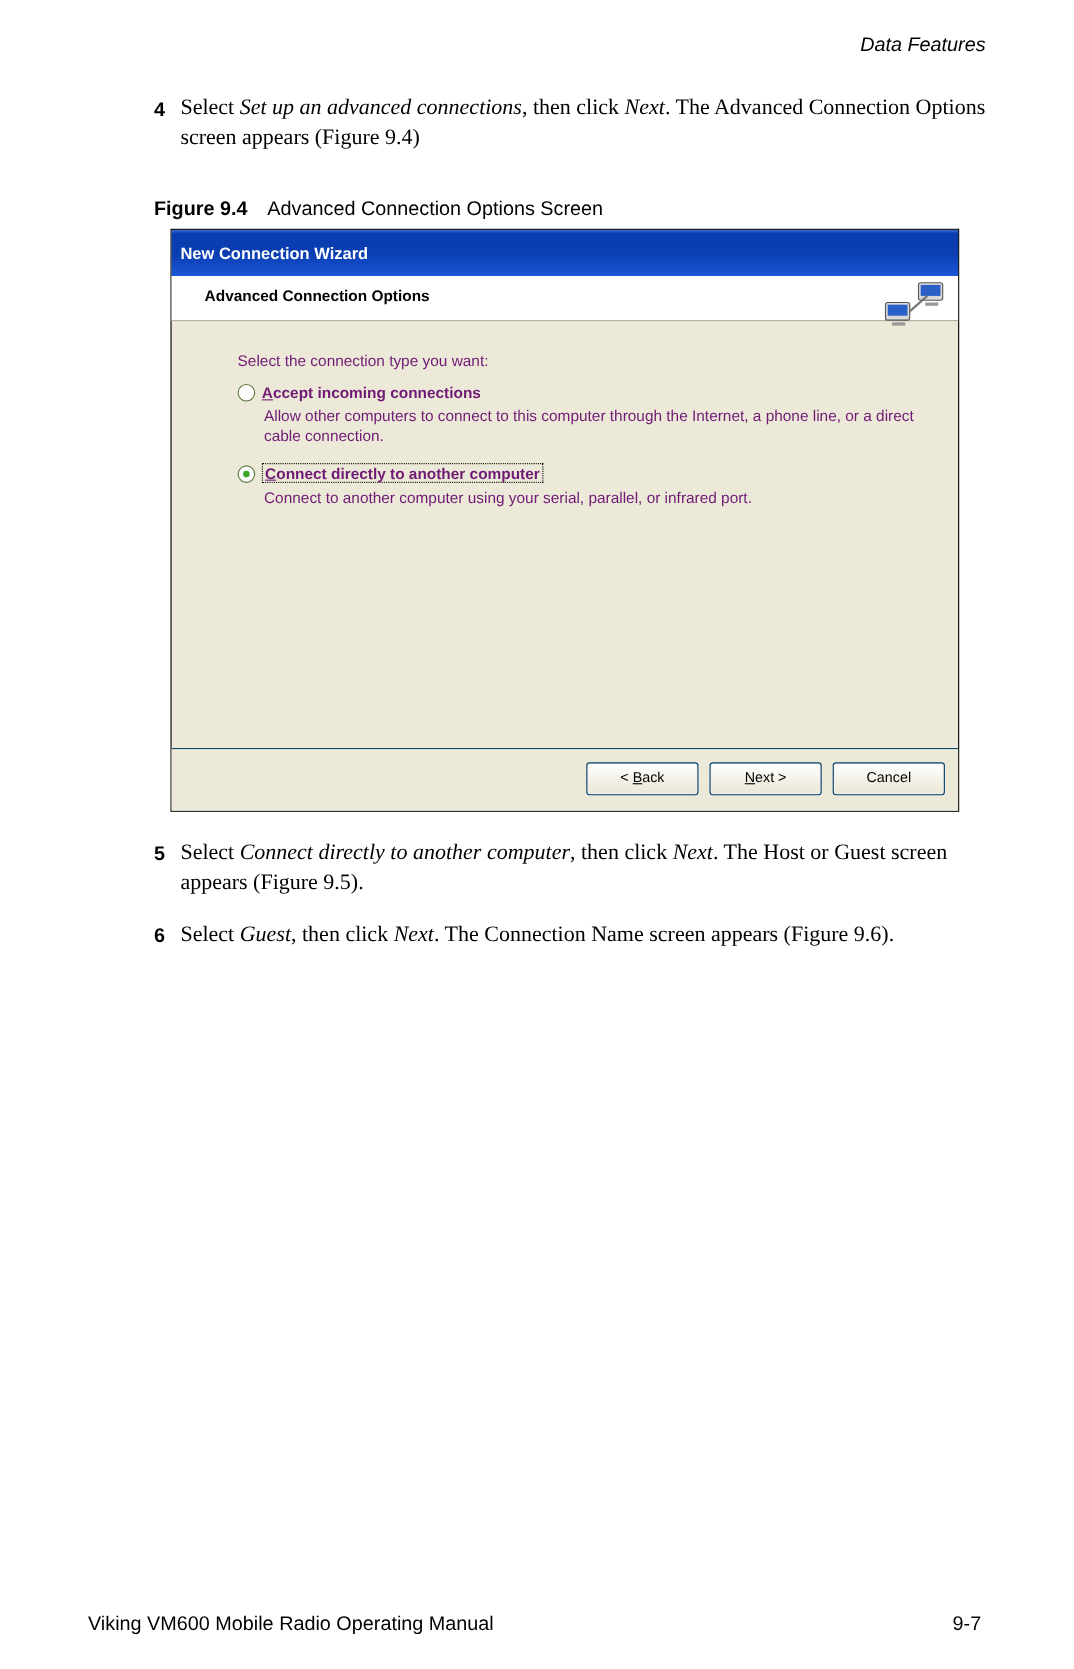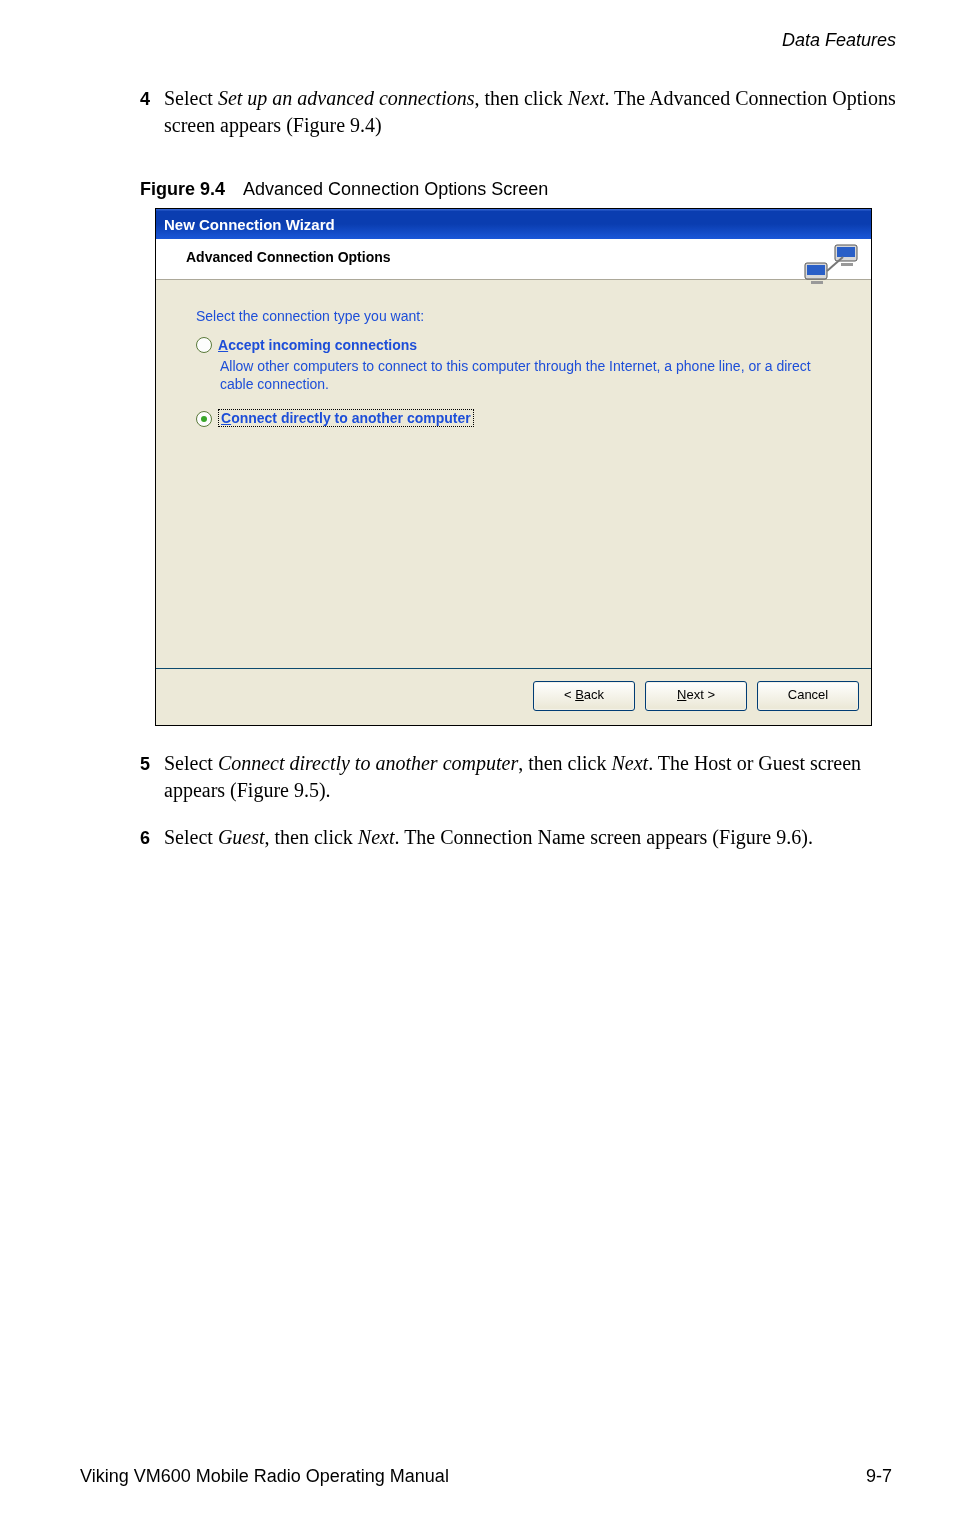--- a/index.html
+++ b/index.html
@@ -57,21 +57,21 @@
   .figure-caption b { font-weight: bold; margin-right: 18px; }
   
   .dialog-wrap {
     width: 715px;
     margin-left: 15px;
     border: 1px solid #000;
     background: #ece9d8;
     font-family: Tahoma, Arial, sans-serif;
   }
   .titlebar {
-    height: 30px;
+    height: 42px;
     background: linear-gradient(to bottom, #3b6bd8 0%, #0a3db0 8%, #0a3db0 50%, #1a57d8 100%);
     display: flex;
     align-items: center;
     padding: 0 8px;
     color: #fff;
     font-weight: bold;
     font-size: 15px;
   }
   .dlg-header {
     background: #fff;
@@ -88,24 +88,24 @@
     font-size: 14px;
     margin-left: 18px;
     margin-top: 4px;
   }
   .dlg-icon {
     position: absolute;
     right: 10px; top: 4px;
     width: 60px; height: 52px;
   }
   .dlg-body {
-    padding: 28px 40px 10px 40px;
+    padding: 28px 40px 10px 60px;
     min-height: 350px;
     font-size: 14px;
-    color: #1d4ed8;
+    color: #701a75;
   }
   .dlg-body .prompt { margin-bottom: 12px; }
   .opt {
     display: flex;
     align-items: flex-end;
     margin-bottom: 4px;
   }
   .radio {
     width: 14px; height: 14px;
     border-radius: 50%;
@@ -212,20 +212,21 @@
           </div>
         </div>
         <div class="opt-desc">Allow other computers to connect to this computer through the Internet, a phone line, or a direct cable connection.</div>
 
         <div class="opt">
           <div class="radio sel"></div>
           <div class="opt-label">
             <span class="focus-box"><span class="underline">C</span><span>onnect directly to another computer</span></span>
           </div>
         </div>
+        <div class="opt-desc">Connect to another computer using your serial, parallel, or infrared port.</div>
       </div>
       <div class="dlg-footer">
         <div class="xp-btn">
           <span>&lt; </span><span class="u">B</span><span>ack</span>
         </div>
         <div class="xp-btn">
           <span class="u">N</span><span>ext &gt;</span>
         </div>
         <div class="xp-btn">Cancel</div>
       </div>

